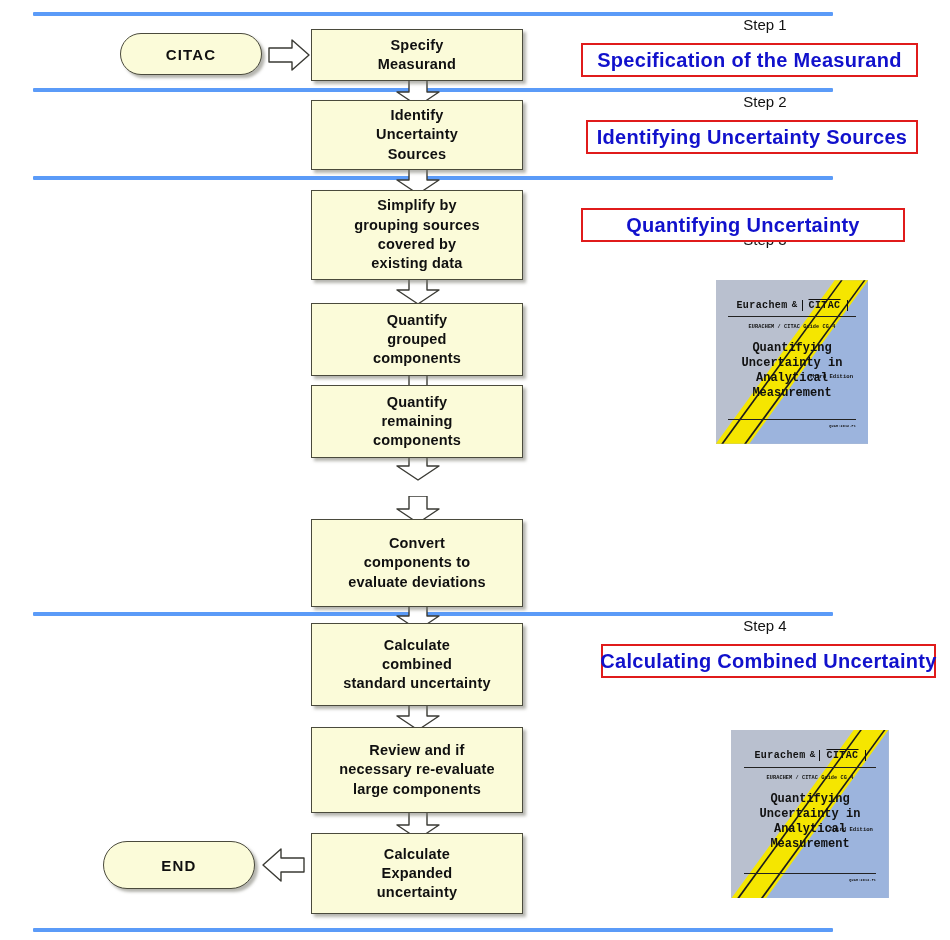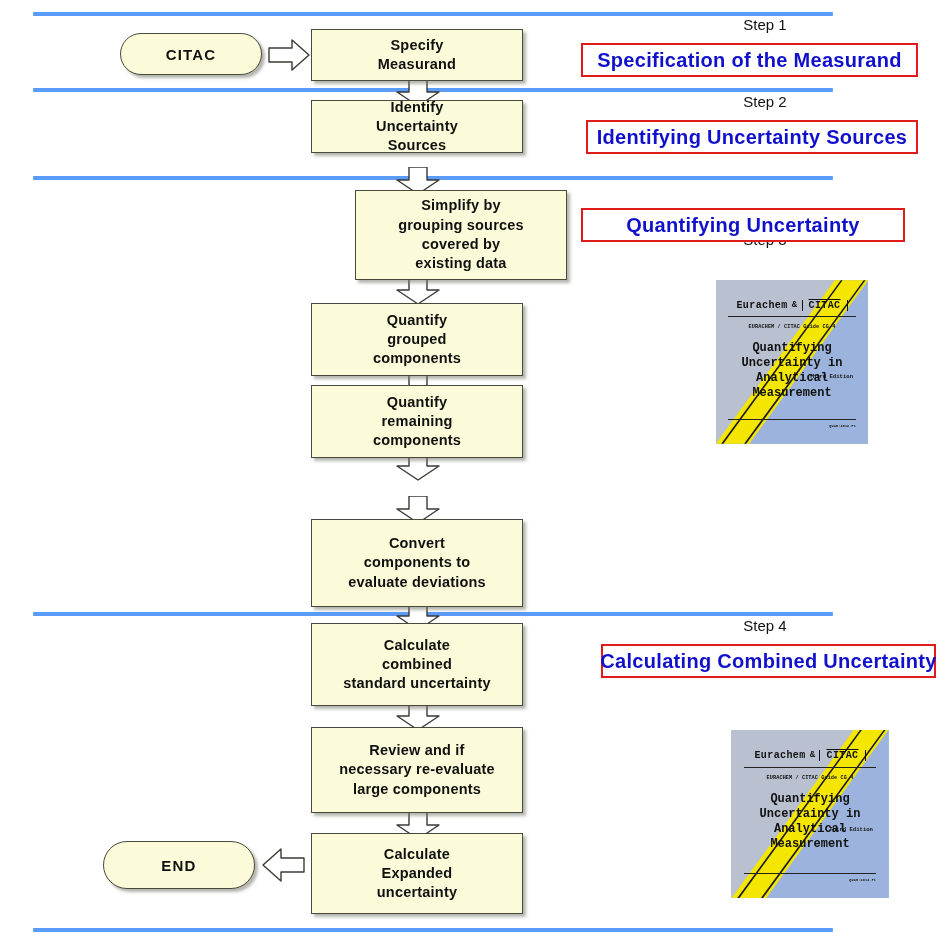--- a/index.html
+++ b/index.html
@@ -270,27 +270,27 @@
     <svg width="46" height="28" viewBox="0 0 46 28">
         <polygon points="14,0 32,0 32,13 44,13 23,27 2,13 14,13" fill="#ffffff" stroke="#3a3a34" stroke-width="1.4" stroke-linejoin="round"></polygon>
       </svg>
   </div>
 
   <div class="proc-box" style="left:311px; top:29px; width:212px; height:52px;">
     <span class="label">Specify
 Measurand</span>
   </div>
 
-  <div class="proc-box" style="left:311px; top:100px; width:212px; height:53px;">
+  <div class="proc-box" style="left:311px; top:100px; width:212px; height:70px;">
     <span class="label">Identify
 Uncertainty
 Sources</span>
   </div>
 
-  <div class="proc-box" style="left:311px; top:190px; width:212px; height:90px;margin-left:44px;">
+  <div class="proc-box" style="left:311px; top:190px; width:212px; height:90px;">
     <span class="label">Simplify by
 grouping sources
 covered by
 existing data</span>
   </div>
 
   <div class="proc-box" style="left:311px; top:303px; width:212px; height:73px;">
     <span class="label">Quantify
 grouped
 components</span>

